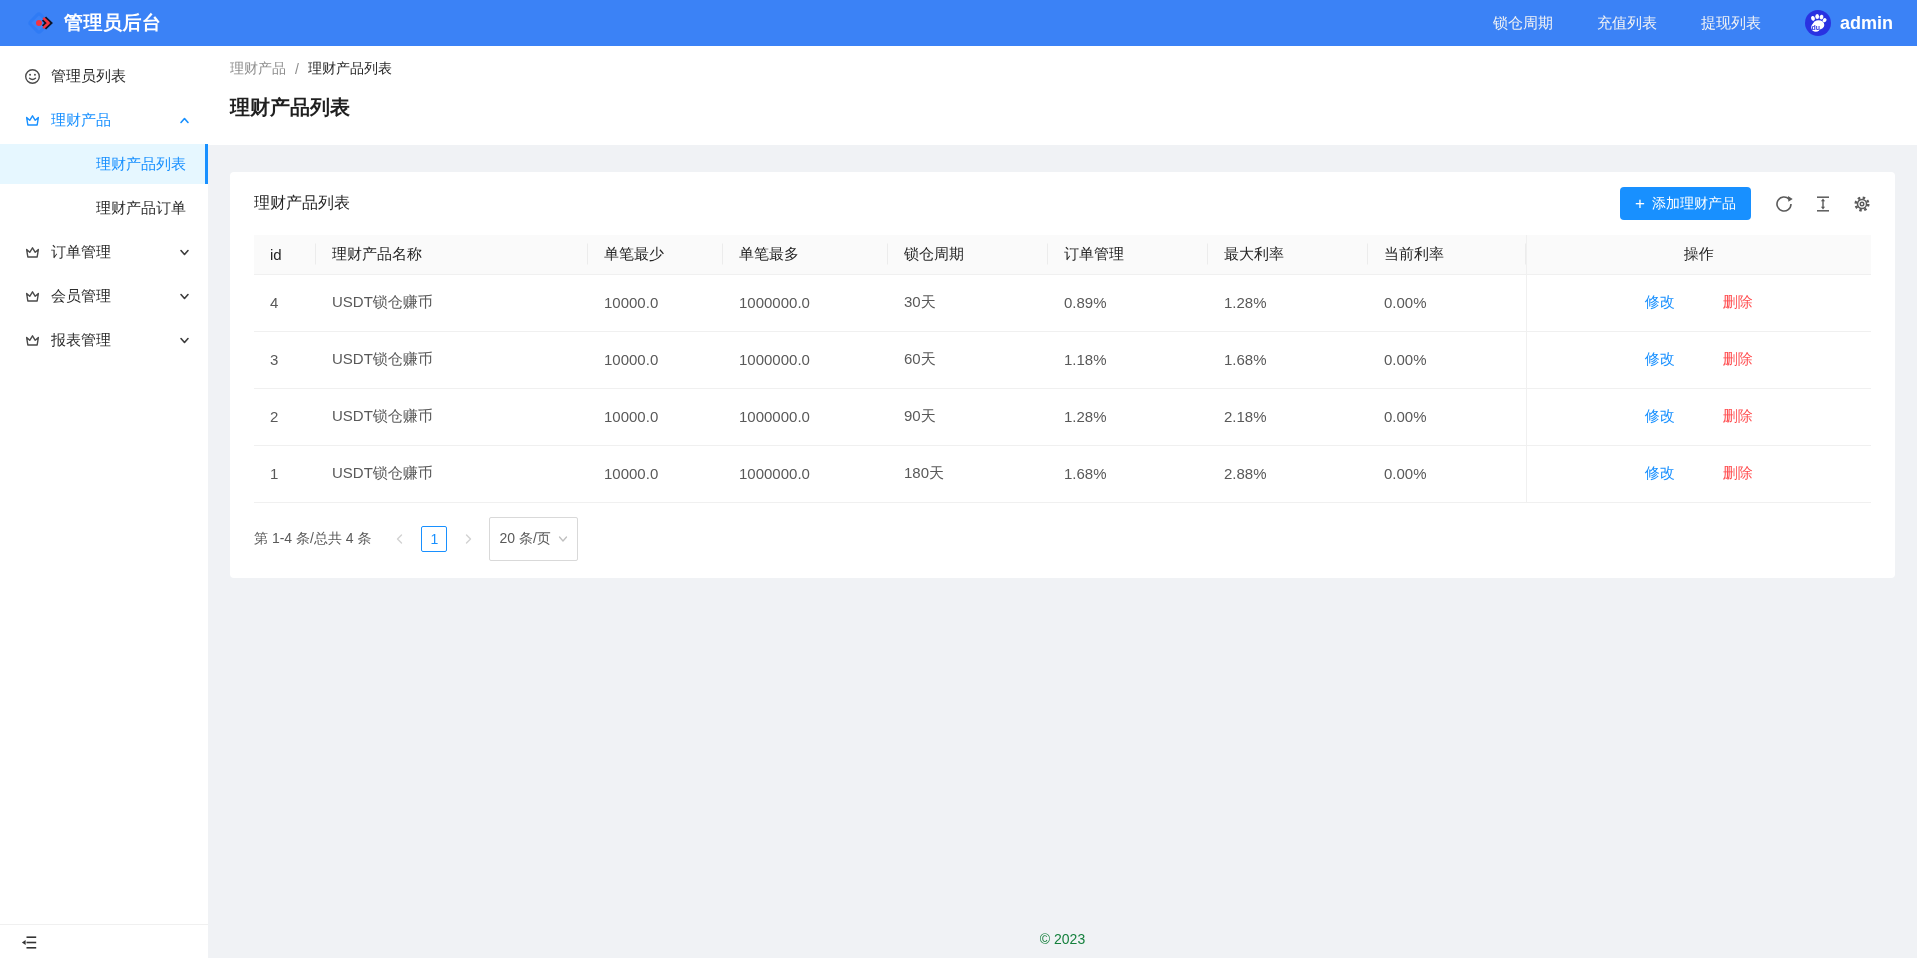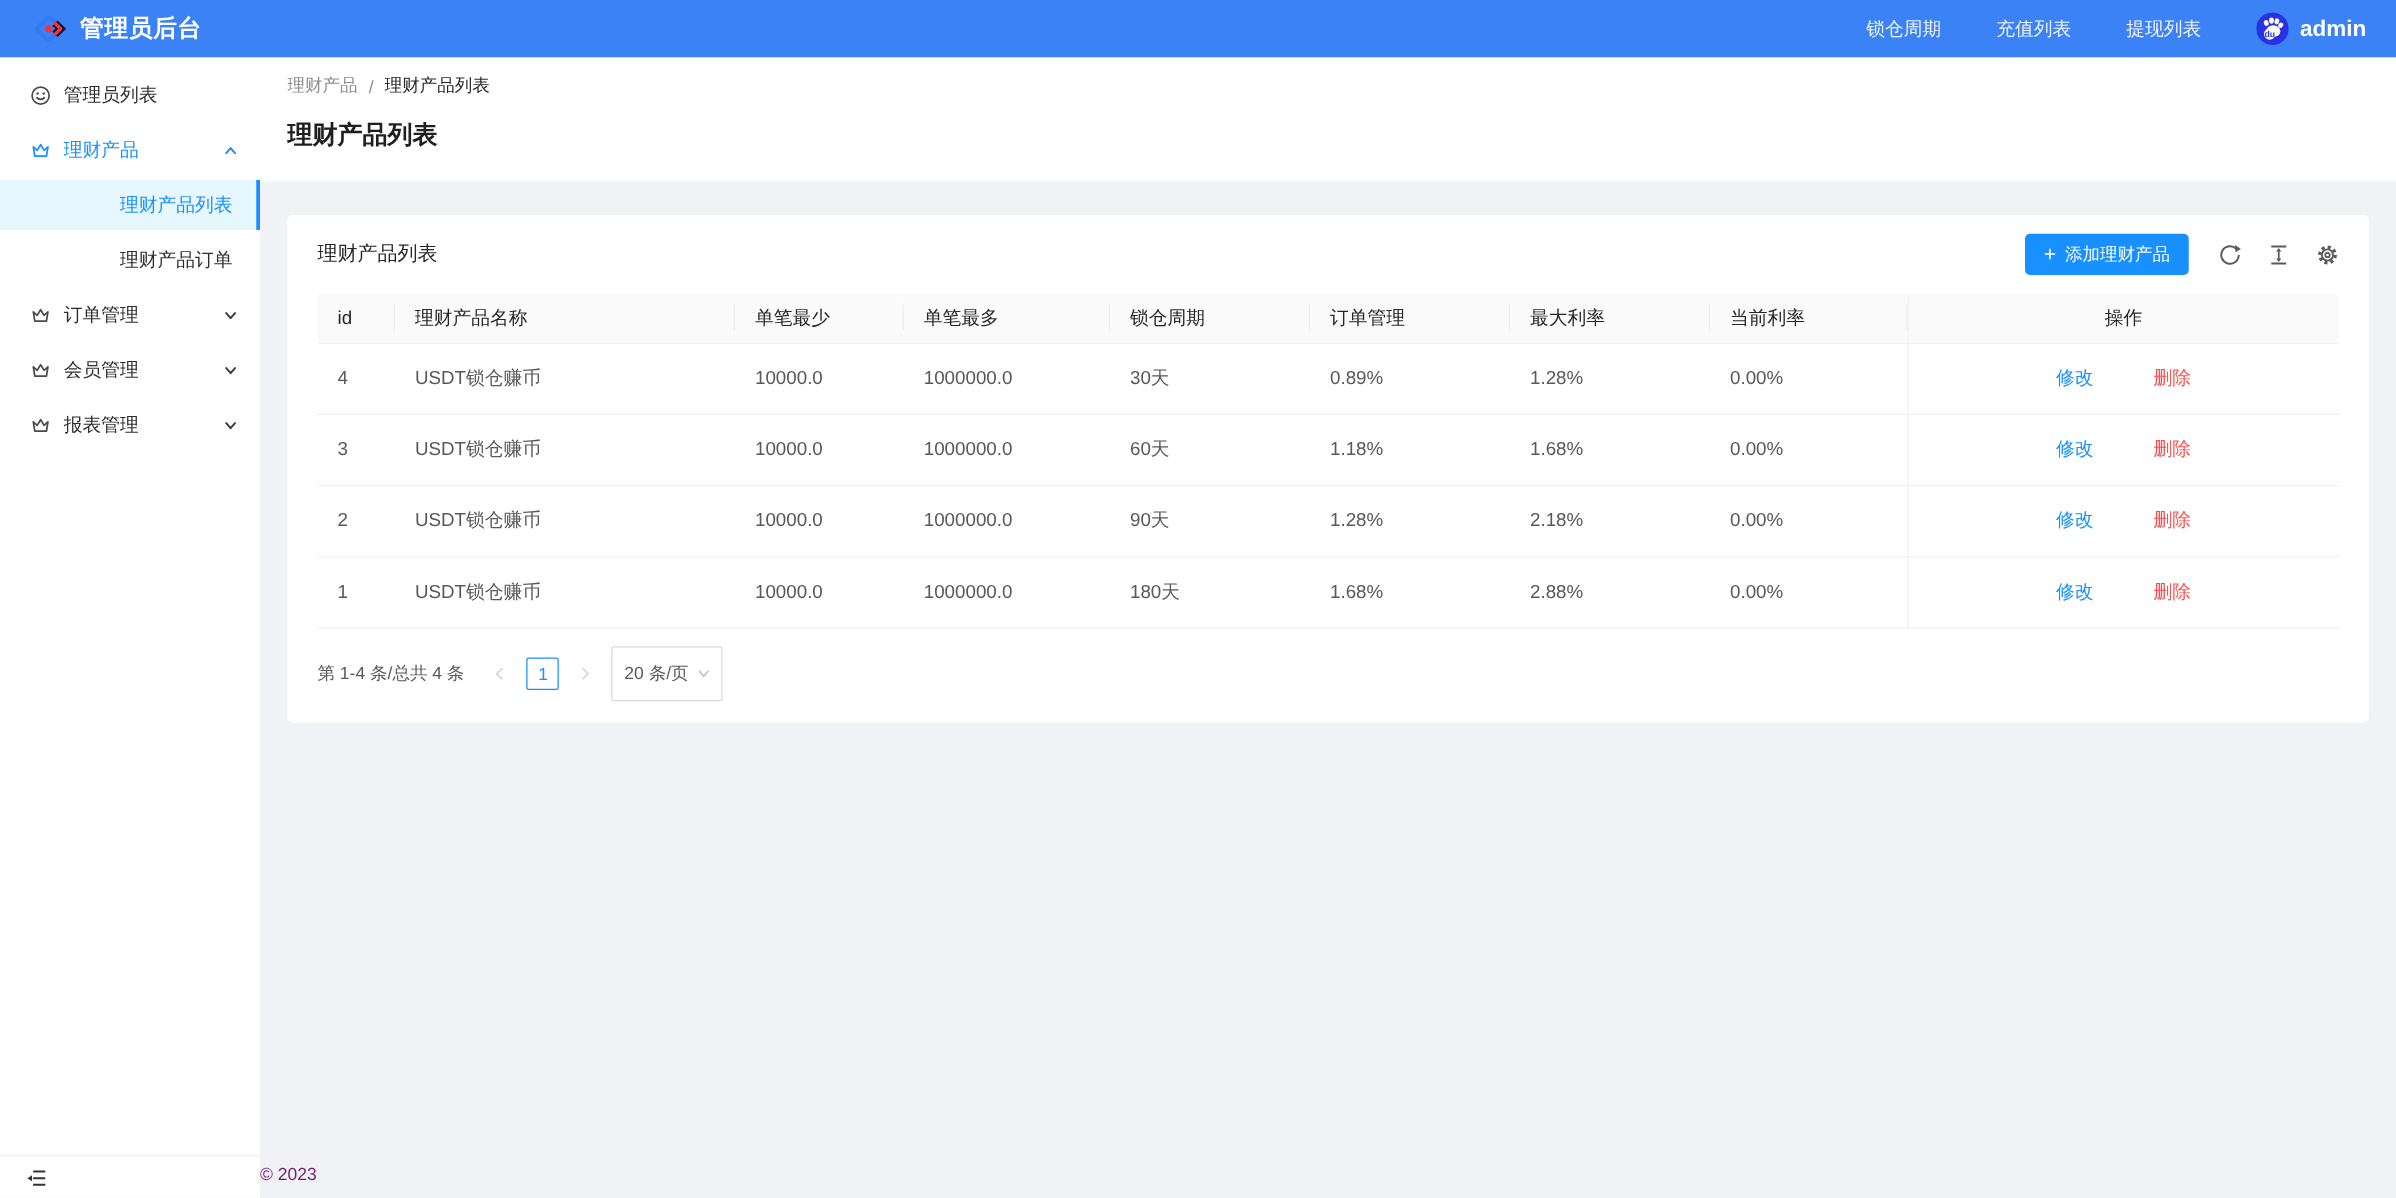--- a/index.html
+++ b/index.html
@@ -71,21 +71,21 @@
     padding:14px 24px 17px 24px; gap:8px; font-size:14px; color:#595959; }
   .pg-total { margin-right:8px; }
   .pg-arrow { width:26px; height:26px; display:flex; align-items:center; justify-content:center;
     color:#d2d2d2; cursor:default; }
   .pg-page { width:26px; height:26px; border:1px solid #1890ff; border-radius:2px; color:#1890ff;
     display:flex; align-items:center; justify-content:center; background:#fff; cursor:pointer; }
   .pg-size { height:44px; border:1px solid #d9d9d9; border-radius:2px; display:flex;
     align-items:center; padding:0 9px; gap:7px; color:#595959; background:#fff; cursor:pointer; }
   .pg-size .caret { display:flex; color:#bfbfbf; }
 
-  .footer { text-align:left; padding:14px 0 12px 0; color:#701a75; font-size:14px; }
+  .footer { text-align:center; padding:14px 0 12px 0; color:#15803d; font-size:14px; }
 </style>
 </head>
 <body>
 
 <div class="topbar">
   <div class="brand">
     <span style="display:flex;">
       <svg width="30" height="30" viewBox="0 0 30 30">
         <g transform="rotate(45 15 15)">
           <rect x="8" y="8" width="14" height="14" rx="2.2" fill="none" stroke="#2f7bf5" stroke-width="3"></rect>

